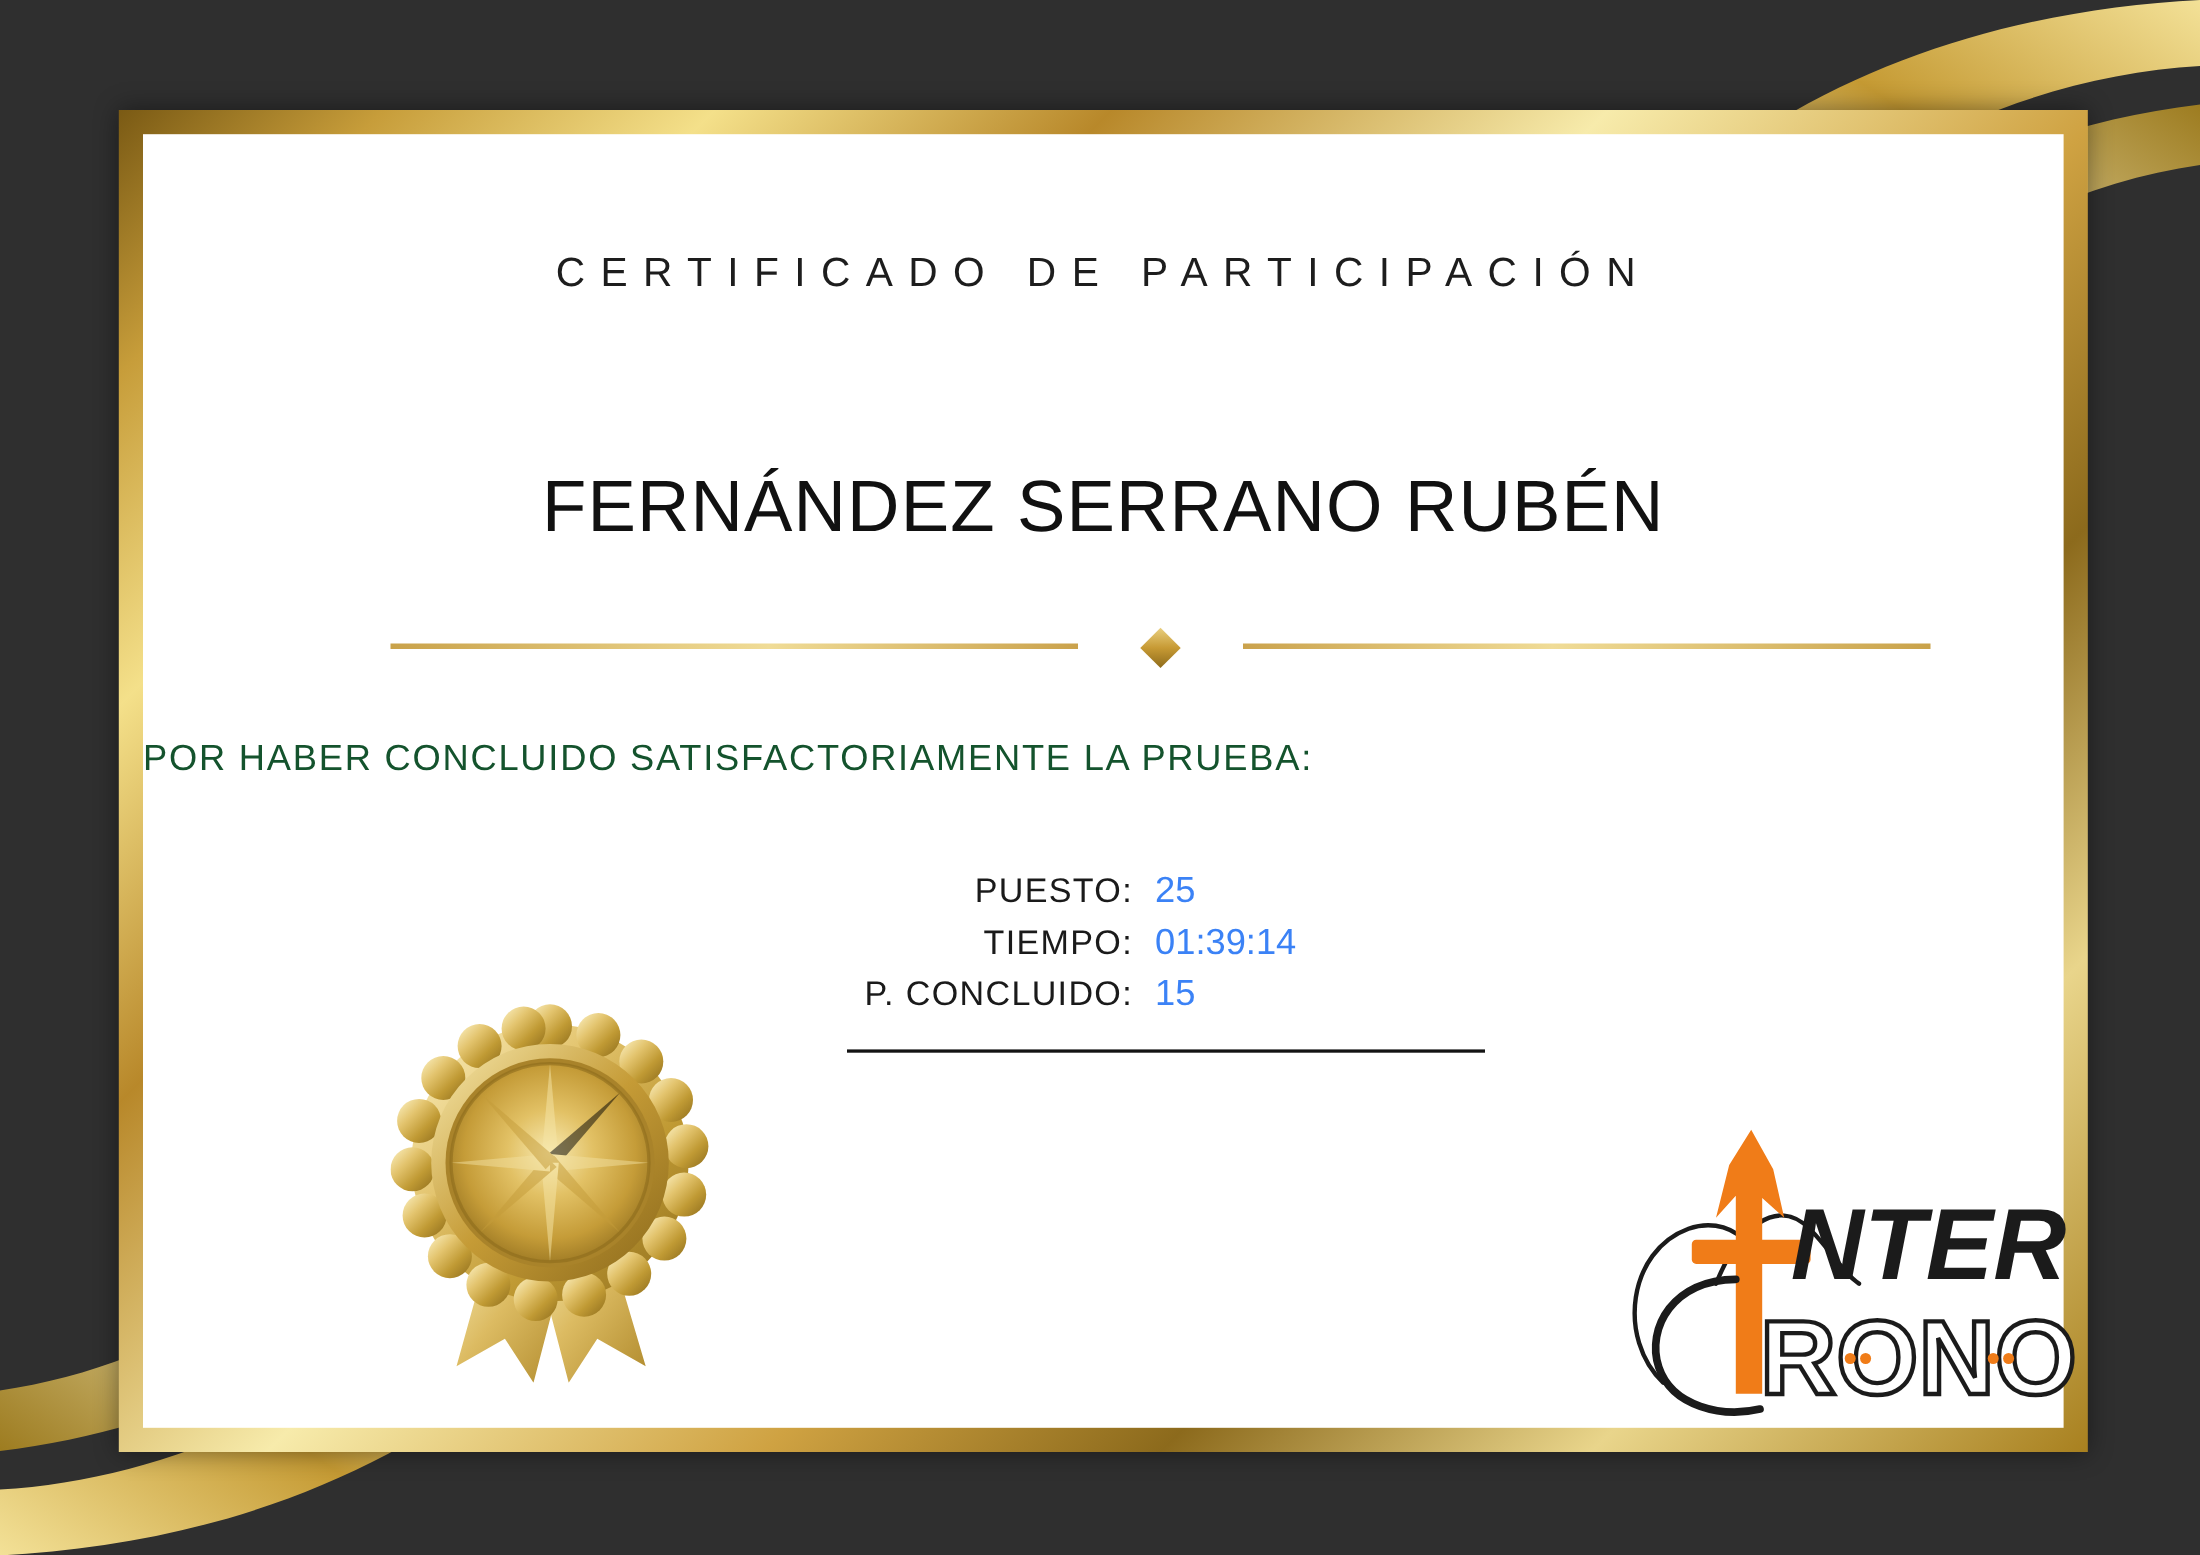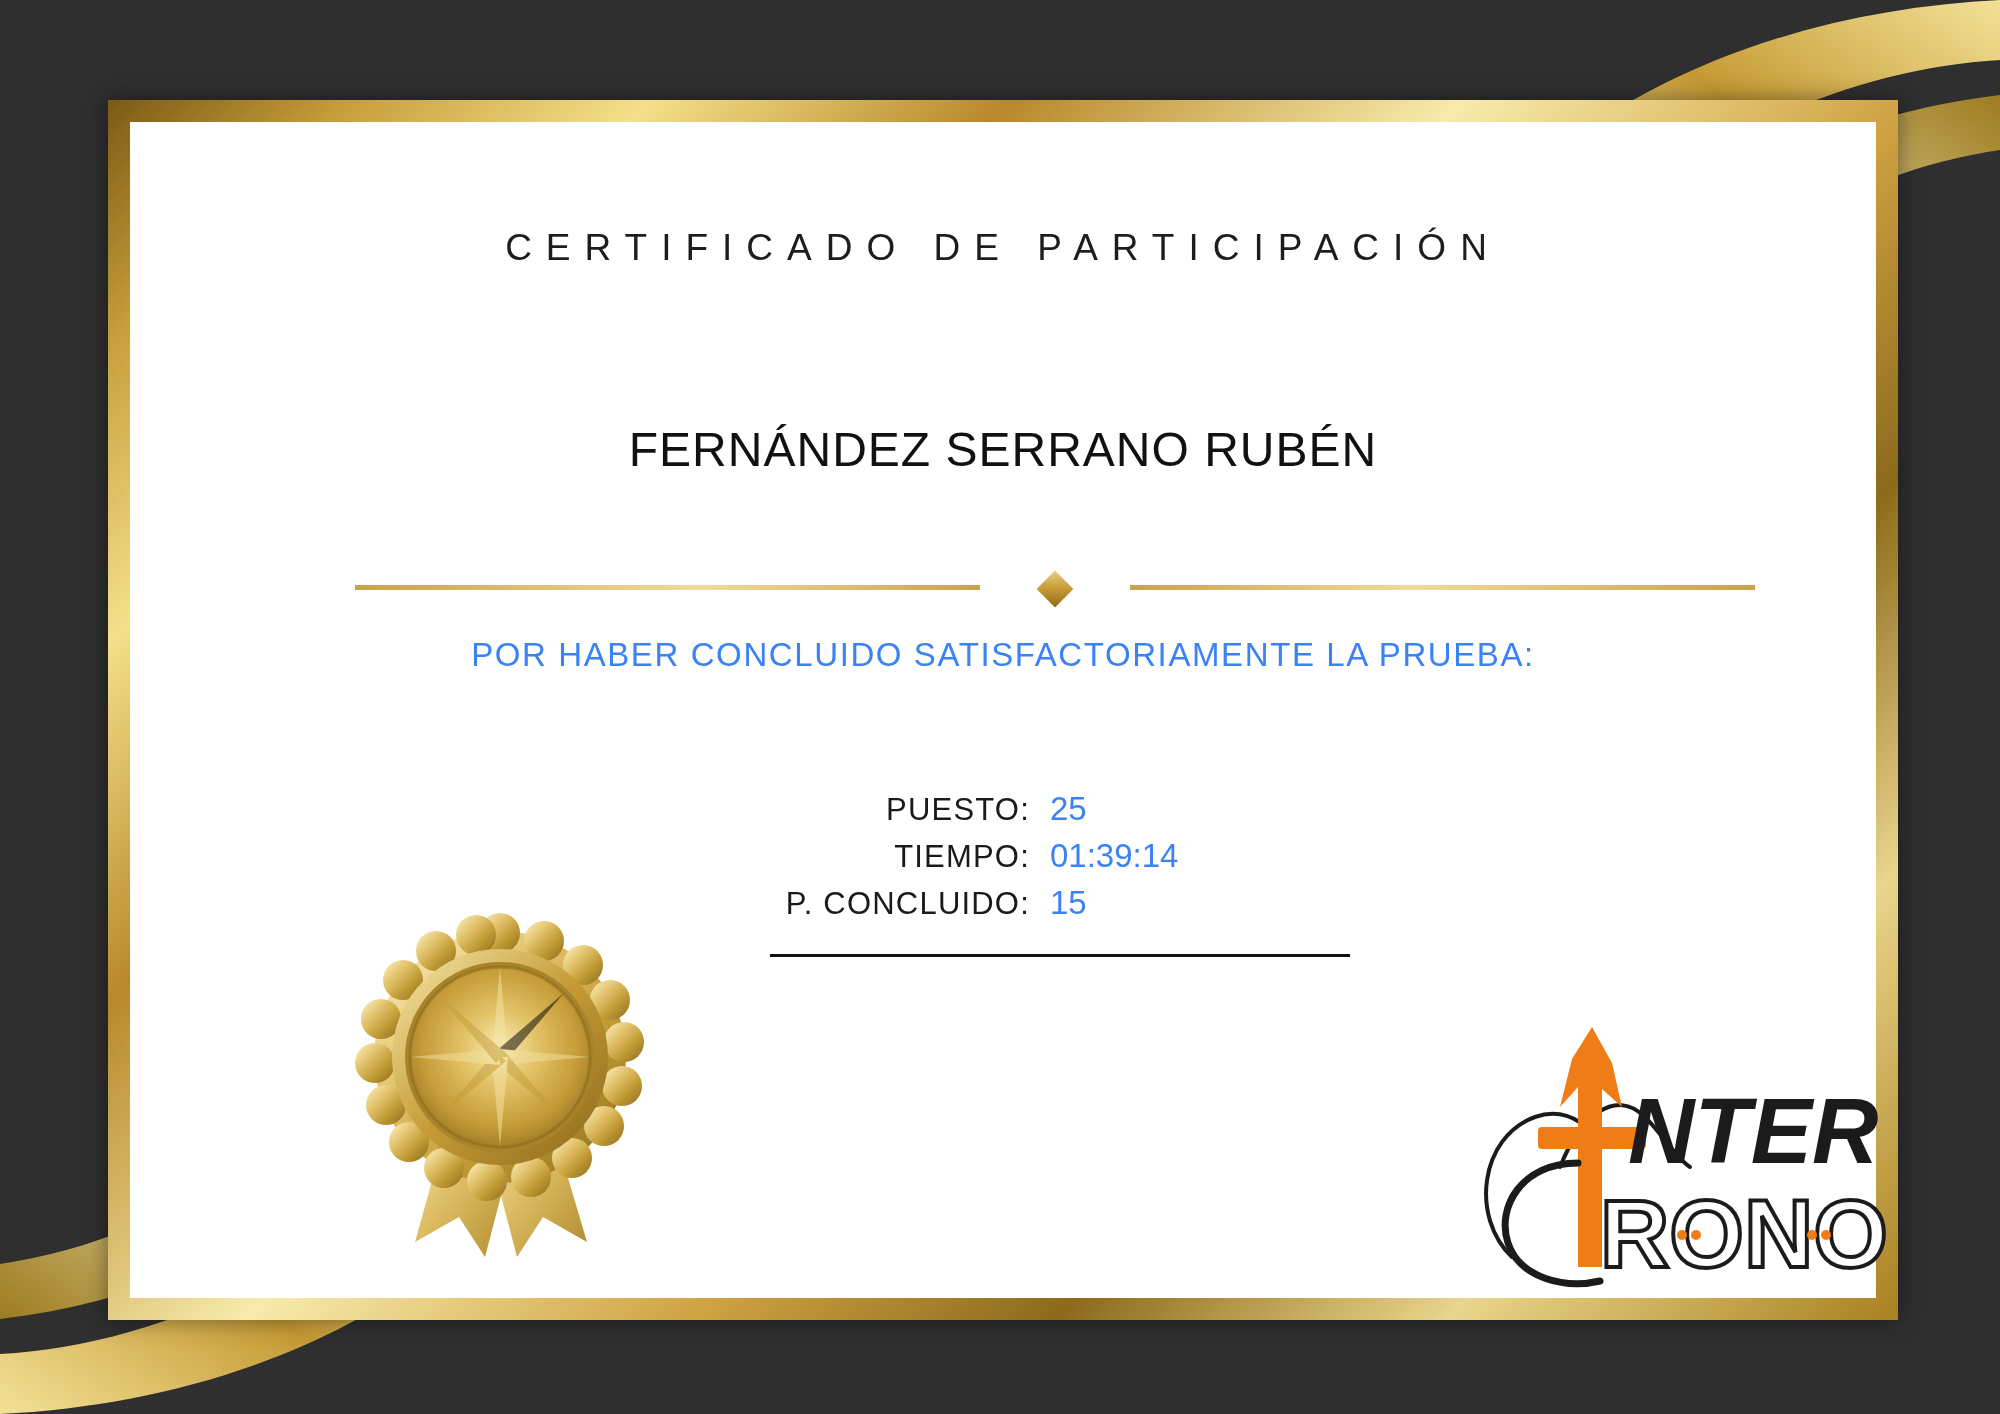--- a/index.html
+++ b/index.html
@@ -75,21 +75,21 @@
     font-weight: 400;
     white-space: nowrap;
   }
 
   .recipient-name {
     position: absolute;
     top: 300px;
     left: 0;
     width: 100%;
     text-align: center;
-    font-size: 48px;
+    font-size: 66px;
     color: #111111;
     font-weight: 400;
     letter-spacing: 1px;
     white-space: nowrap;
   }
 
   
   .divider {
     position: absolute;
     top: 448px;
@@ -118,27 +118,27 @@
     top: 6px;
     width: 26px;
     height: 26px;
     margin-left: -13px;
     transform: rotate(45deg);
     background: linear-gradient(135deg, #e9cf80 0%, #c79a34 50%, #8e6b1b 100%);
   }
 
   .subtitle {
     position: absolute;
-    top: 514px;
+    top: 548px;
     left: 0;
     width: 100%;
-    text-align: center;
+    text-align: left;
     font-size: 33px;
     letter-spacing: 1.6px;
-    color: #3b82f6;
+    color: #14532d;
     white-space: nowrap;
   }
 
   
   .results {
     position: absolute;
     top: 668px;
     left: 560px;
     width: 680px;
   }

